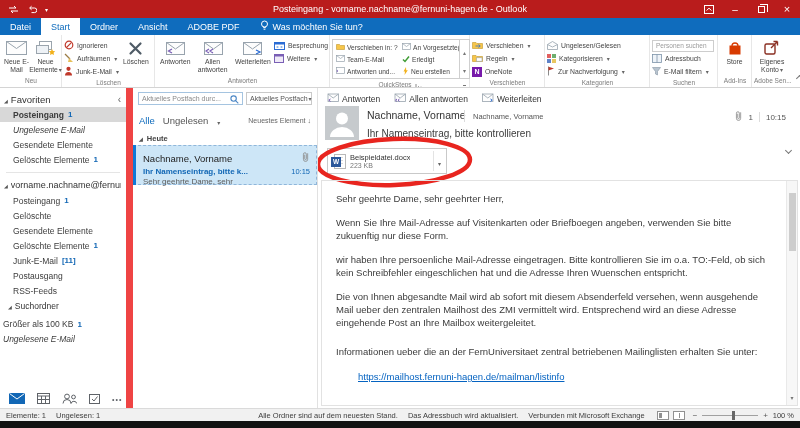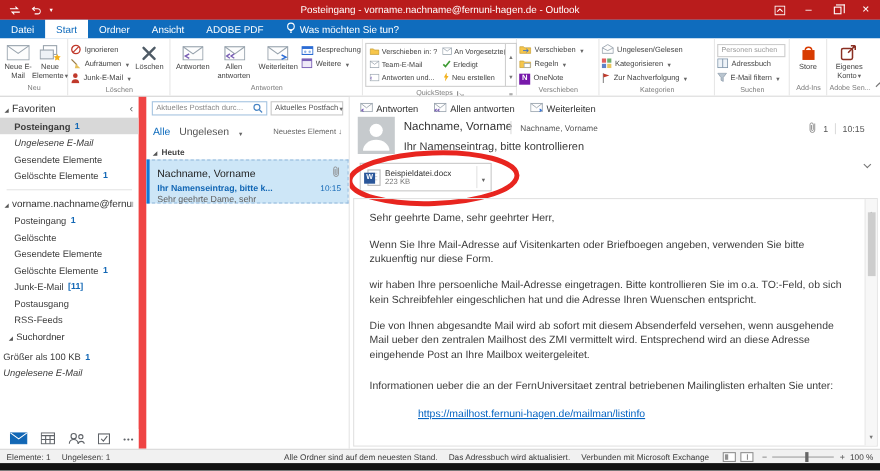--- a/index.html
+++ b/index.html
@@ -112,21 +112,21 @@
   .wbox { position:absolute; left:-4px; bottom:1px; width:10px; height:10px; background:#2B579A; color:#fff; font-size:6.5px; font-weight:bold; display:flex; align-items:center; justify-content:center; }
   .wbox::after { content:"W"; }
   .attinfo { overflow:hidden; }
   .attname { font-size:7.5px; color:#333; white-space:nowrap; }
   .attsize { font-size:7px; color:#777; }
   .attcaret { margin-left:auto; align-self:stretch; display:flex; align-items:center; padding:0 3px; border-left:1px solid #e3e3e3; }
   .redellipse { position:absolute; left:-6px; top:46px; pointer-events:none; }
   .bodybox { position:absolute; left:3px; right:2px; top:92px; bottom:2px; border:1px solid #e2e2e2; overflow:hidden; padding:11px 26px 0 14px; font-size:9.5px; line-height:13px; color:#3b3b3b; }
   .bp { margin-bottom:11px; }
   .bp.tight { margin-bottom:12px; }
-  .blink { color:#0563C1; text-decoration:underline; margin-left:44px; display:inline-block; cursor:pointer; }
+  .blink { color:#0563C1; text-decoration:underline; margin-left:22px; display:inline-block; cursor:pointer; }
   .linkp1 { margin-bottom:21px; }
   .vscroll { position:absolute; right:3px; top:93px; bottom:3px; width:11px; background:#f7f7f7; border-left:1px solid #e9e9e9; }
   .vs-up { position:absolute; top:1px; left:0; right:0; text-align:center; }
   .vs-down { position:absolute; bottom:1px; left:0; right:0; text-align:center; }
   .vthumb { position:absolute; top:12px; left:2px; width:7px; height:58px; background:#cdcdcd; }
 
   
   .statusbar { position:absolute; left:0; right:0; bottom:7px; height:13px; background:#f1f1f1; border-top:1px solid #dadada; display:flex; align-items:center; font-size:7.5px; color:#3c3c3c; padding:0 6px; white-space:nowrap; }
   .spacer { flex:1; }
   .stext { margin-right:10px; }

